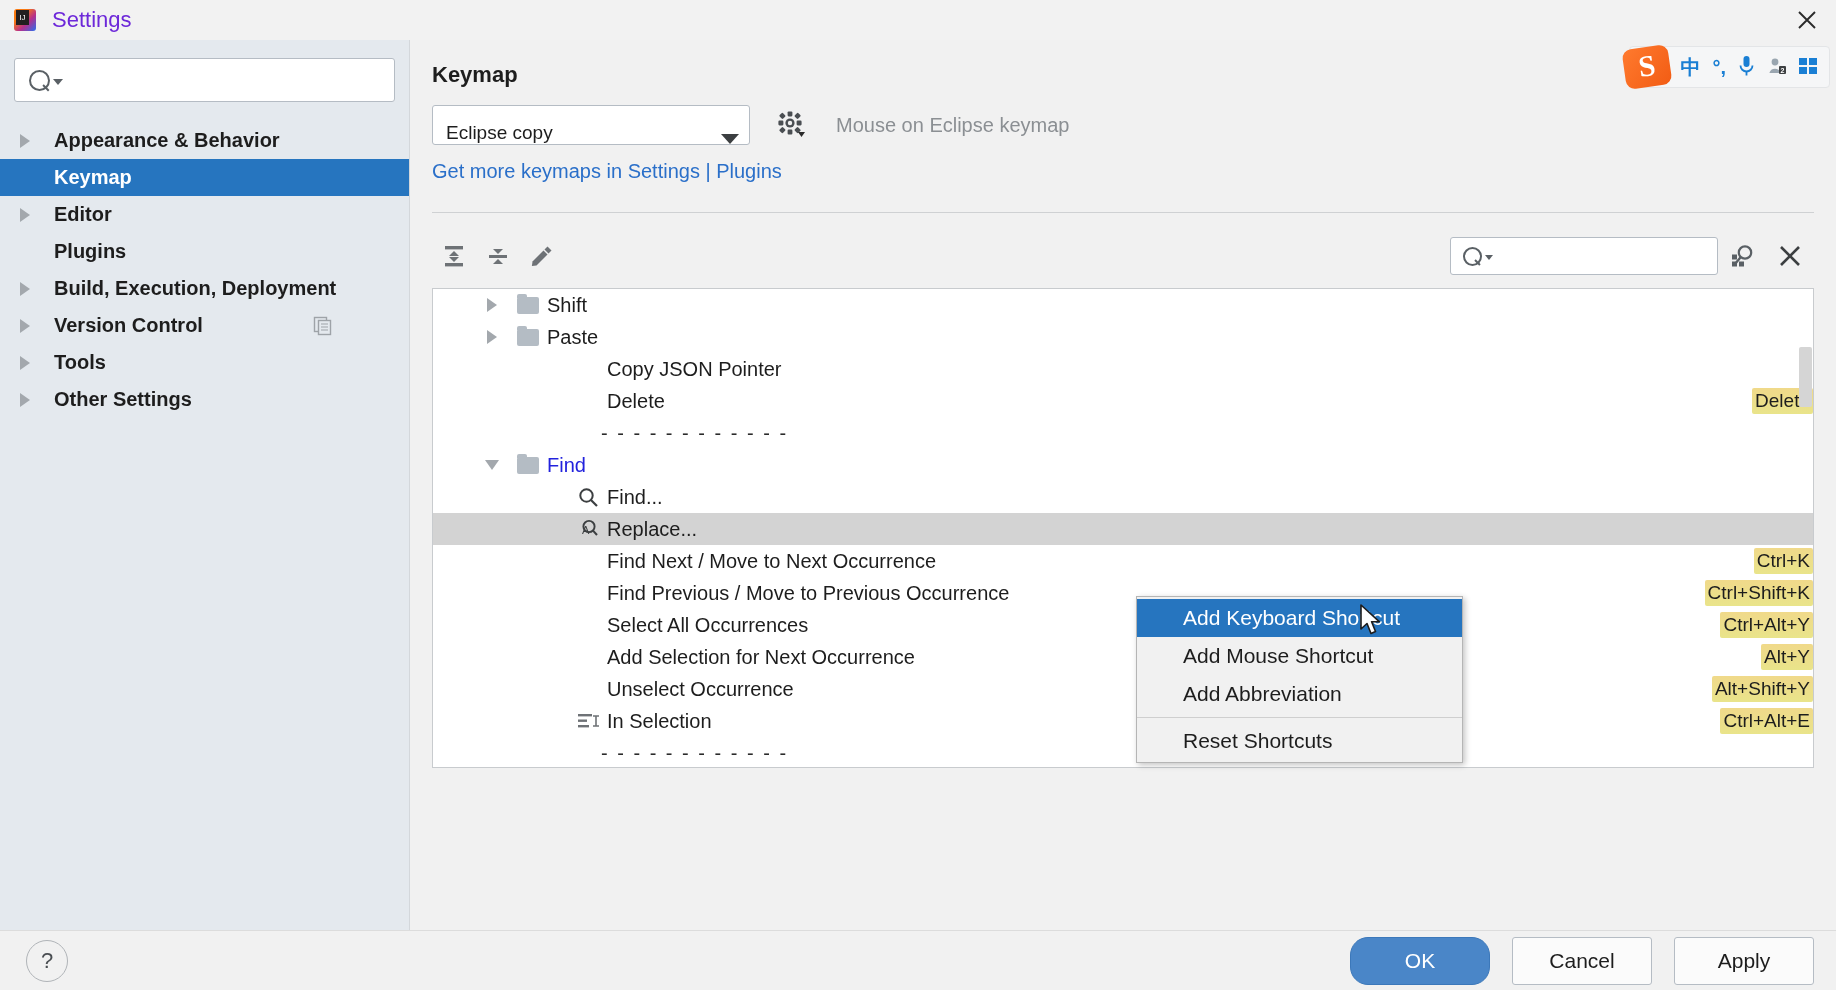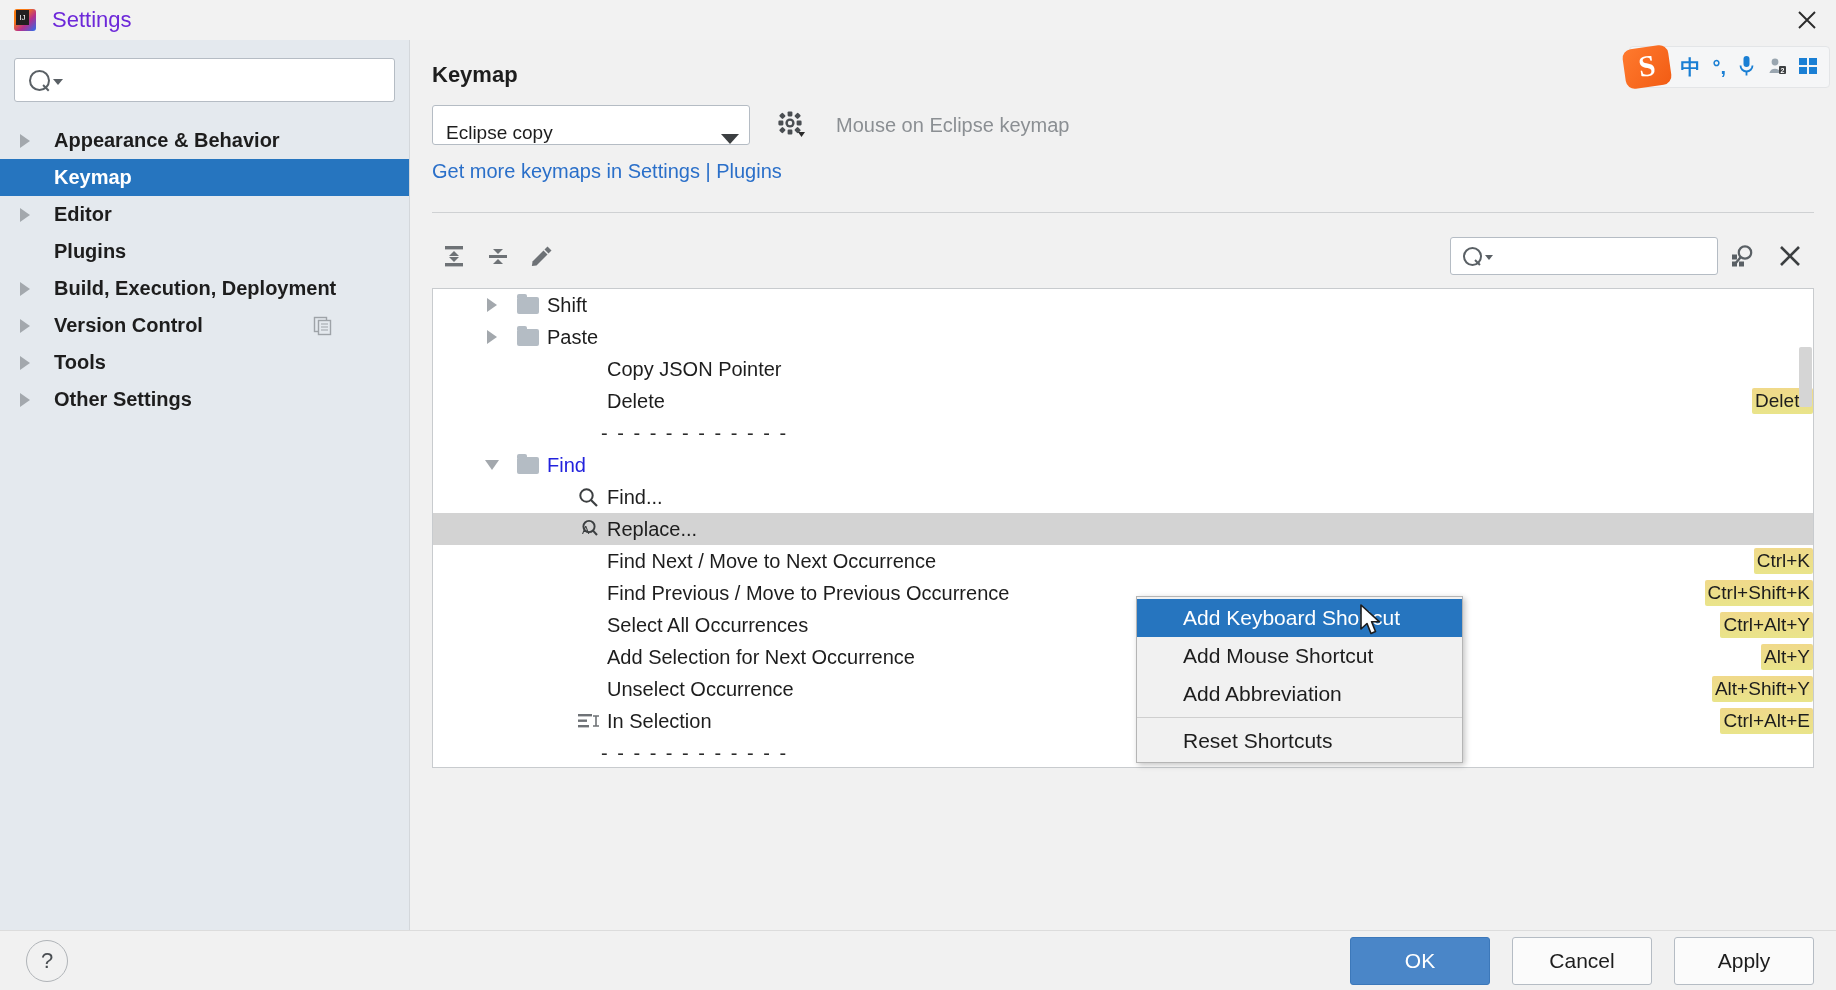--- a/index.html
+++ b/index.html
@@ -424,20 +424,21 @@
     font-size: 21px;
     color: #1d1d1d;
     display:flex; align-items:center; justify-content:center;
     cursor: pointer;
     font-family: "Liberation Sans", sans-serif;
   }
   .fbtn.primary {
     background: #4a86c8;
     border-color: #3c78ba;
     color: #ffffff;
+    border-radius: 18px;
   }
 </style>
 </head>
 <body>
 
 <div id="titlebar">
   <div id="app-icon"></div>
   <div id="win-title">Settings</div>
   <div id="close-btn">
     <svg width="24" height="24" viewBox="0 0 24 24" aria-hidden="true">

